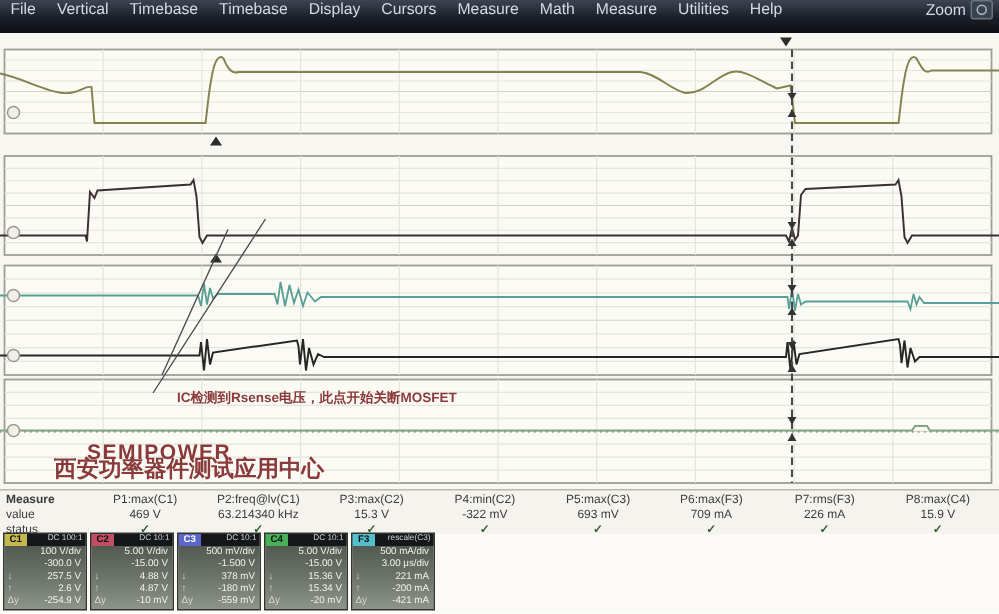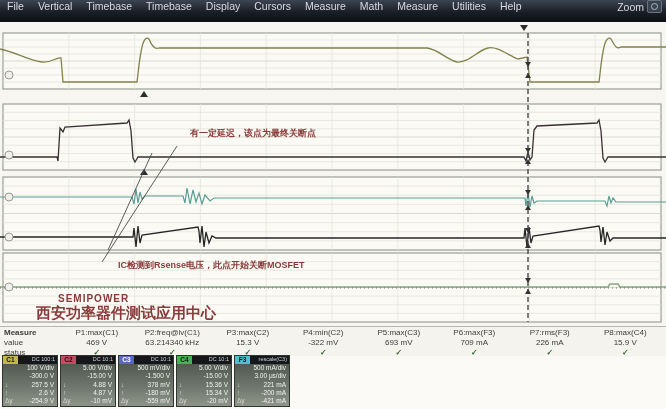--- a/index.html
+++ b/index.html
@@ -15,21 +15,21 @@
   .zoom-wrap{display:flex;align-items:center;gap:3px;padding-right:4px;}
   .zoom-icon{width:13px;height:11px;background:#39424f;border:1px solid #6a7380;
     border-radius:2px;position:relative;}
   .zoom-icon:after{content:"";position:absolute;left:3px;top:2px;width:5px;height:5px;
     border:1px solid #aeb6c0;border-radius:50%;}
   
   #plot{position:absolute;left:0;top:22px;width:666px;height:304px;background:#f7f6f1;}
   #plot svg{position:absolute;left:0;top:0;}
   .anno{position:absolute;color:#8a3a3a;font-weight:bold;font-size:9px;
         line-height:1.3;white-space:nowrap;}
-  .anno.brand{font-size:10px;letter-spacing:1px;}
+  .anno.brand{font-size:14px;letter-spacing:1px;}
   .anno.center-name{font-size:15px;}
   
   #measure{position:absolute;left:0;top:326px;width:666px;height:29px;
     background:#f4f3ee;border-top:1px solid #b8b8b0;display:flex;
     font-size:8px;color:#3c3c3c;}
   #measure .rowlabels{width:58px;padding:1px 0 0 4px;line-height:1.22;}
   #measure .rowlabels .b{font-weight:bold;}
   .mcol{flex:1;text-align:center;padding:1px 6px 0 0;line-height:1.22;}
   .mcol .check{color:#2e5e2e;font-weight:bold;}
   
@@ -192,21 +192,20 @@
       <g fill="#f0efe9" stroke="#9a9a92">
         <circle cx="9" cy="53" r="4"></circle>
           <circle cx="9" cy="133" r="4"></circle>
         <circle cx="9" cy="175" r="4"></circle>
           <circle cx="9" cy="215" r="4"></circle>
           <circle cx="9" cy="265" r="4"></circle>
       </g>
     </svg>
 
     <div class="anno" style="left:190px;top:106px;">
-      <div>有一定延迟，该点为最终关断点</div>
     </div>
     <div class="anno" style="left:100px;top:238px;padding-left:18px;">IC检测到Rsense电压，此点开始关断MOSFET</div>
     <div class="anno brand" style="left:58px;top:270px;">SEMIPOWER</div>
     <div class="anno center-name" style="left:36px;top:281px;">西安功率器件测试应用中心</div>
   </div>
 
   <div id="measure">
     <div class="rowlabels">
       <div class="b">Measure</div>
       <div>value</div>

